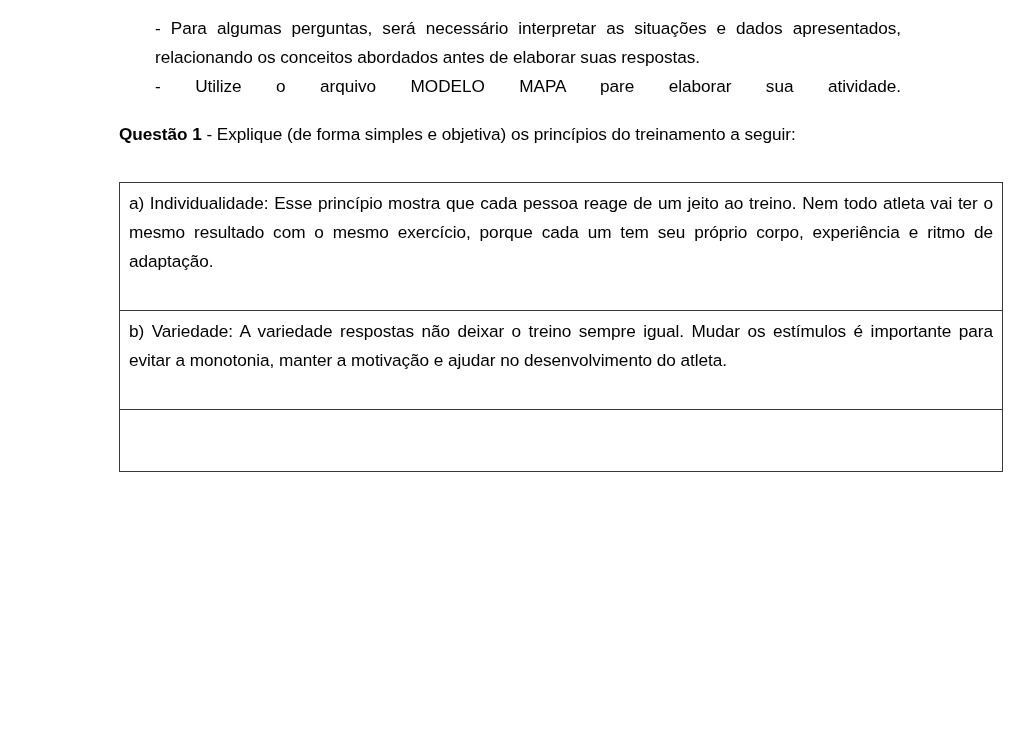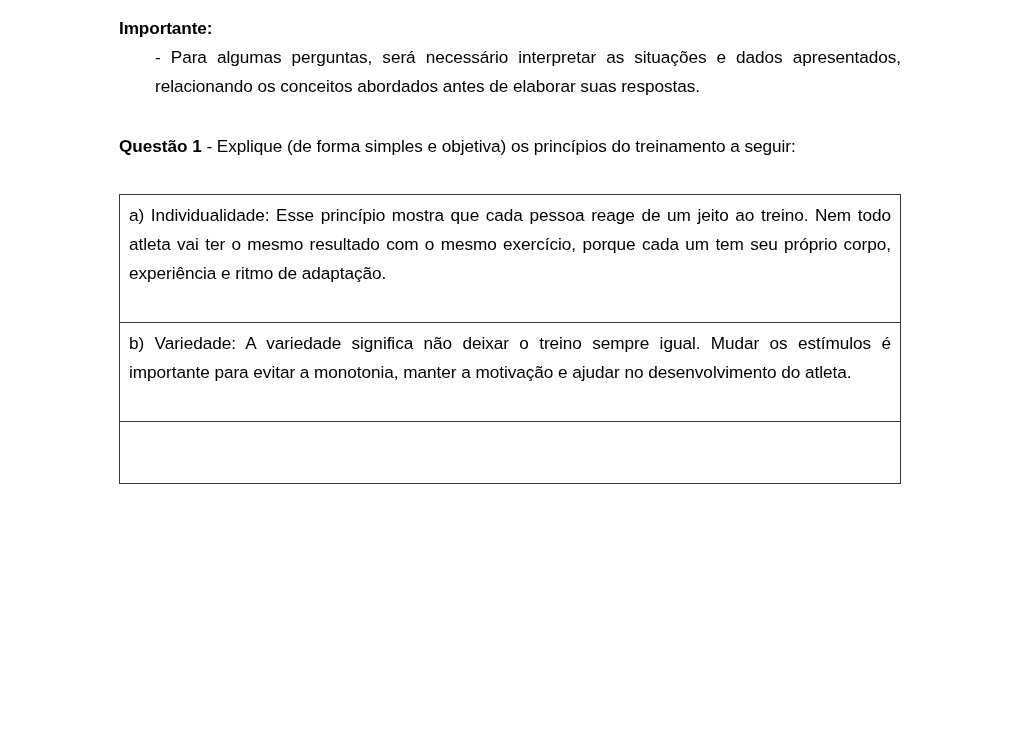--- a/index.html
+++ b/index.html
@@ -50,34 +50,34 @@
     margin-left: 36px;
   }
   
   .force-justify {
     text-align: justify;
     text-align-last: justify;
   }
 
   
   .question-block {
-    margin-top: 31px;
+    margin-top: 19px;
     font-size: 17.2px;
     line-height: 29px;
     text-align: justify;
     letter-spacing: -0.05px;
   }
   .question-label {
     font-weight: bold;
   }
 
   
   .answer-table {
     margin-top: 33px;
-    width: 782px;
+    width: 884px;
     border-collapse: collapse;
     table-layout: fixed;
   }
   .answer-table td {
     border: 1.5px solid #3a3a3a;
     padding: 6px 9px 6px 9px;
     vertical-align: top;
     font-size: 17.2px;
     line-height: 29px;
     text-align: justify;
@@ -94,39 +94,39 @@
   .cell-pad-3 { height: 28px; }
   .cell-pad-4 { height: 49px; }
 </style>
 </head>
 <body>
 
 <div class="page">
   <div class="content">
 
     <div class="intro-block">
-      <div class="intro-title">Importante:</div>
       <div class="intro-para">- Para algumas perguntas, será necessário interpretar as situações e dados apresentados, relacionando os conceitos abordados antes de elaborar suas respostas.</div>
+      <div class="intro-para force-justify">- Utilize o arquivo MODELO MAPA pare elaborar sua atividade.</div>
     </div>
 
     <div class="question-block">
       <span class="question-label">Questão 1</span><span> - Explique (de forma simples e objetiva) os princípios do treinamento a seguir:</span>
     </div>
 
     <table class="answer-table">
       <tbody>
         <tr>
           <td>
             <span class="cell-body">a) Individualidade: Esse princípio mostra que cada pessoa reage de um jeito ao treino. Nem todo atleta vai ter o mesmo resultado com o mesmo exercício, porque cada um tem seu próprio corpo, experiência e ritmo de adaptação.</span>
             <div class="cell-pad-1"></div>
           </td>
         </tr>
         <tr>
           <td>
-            <span class="cell-body">b) Variedade: A variedade significa não deixar o treino sempre igual. Mudar os estímulos é importante para evitar a monotonia, manter a motivação e ajudar no desenvolvimento do atleta.</span>
+            <span class="cell-body">b) Variedade: A variedade respostas não deixar o treino sempre igual. Mudar os estímulos é importante para evitar a monotonia, manter a motivação e ajudar no desenvolvimento do atleta.</span>
             <div class="cell-pad-2"></div>
           </td>
         </tr>
         <tr>
           <td>
             <div class="cell-pad-4"></div>
           </td>
         </tr>
       </tbody>
     </table>

